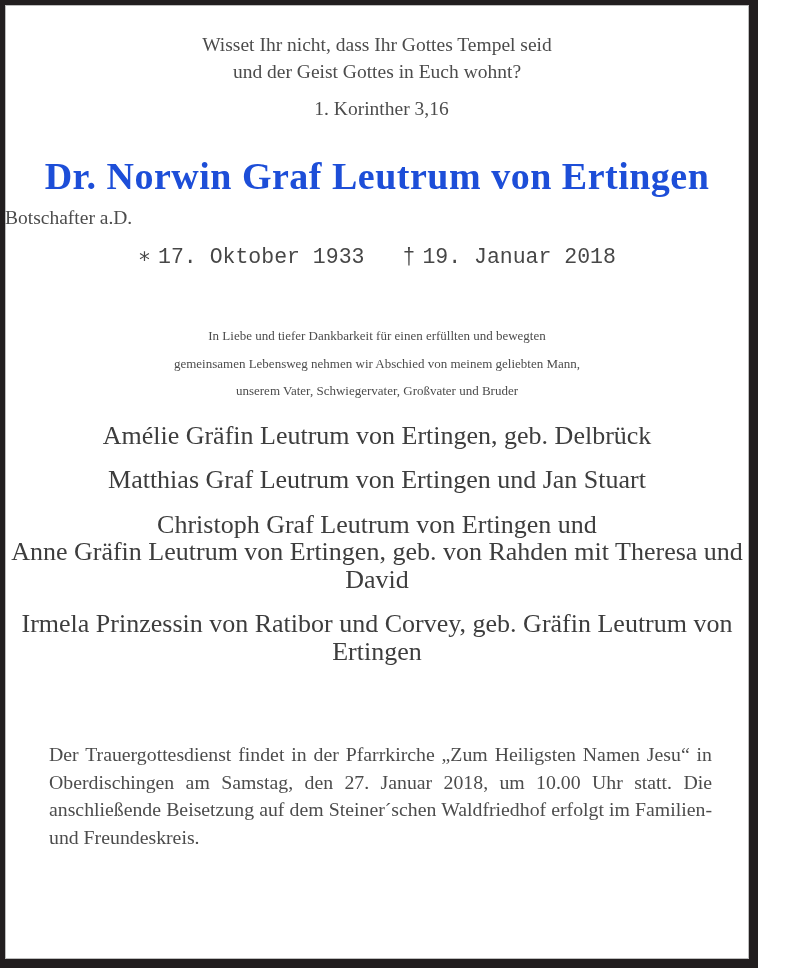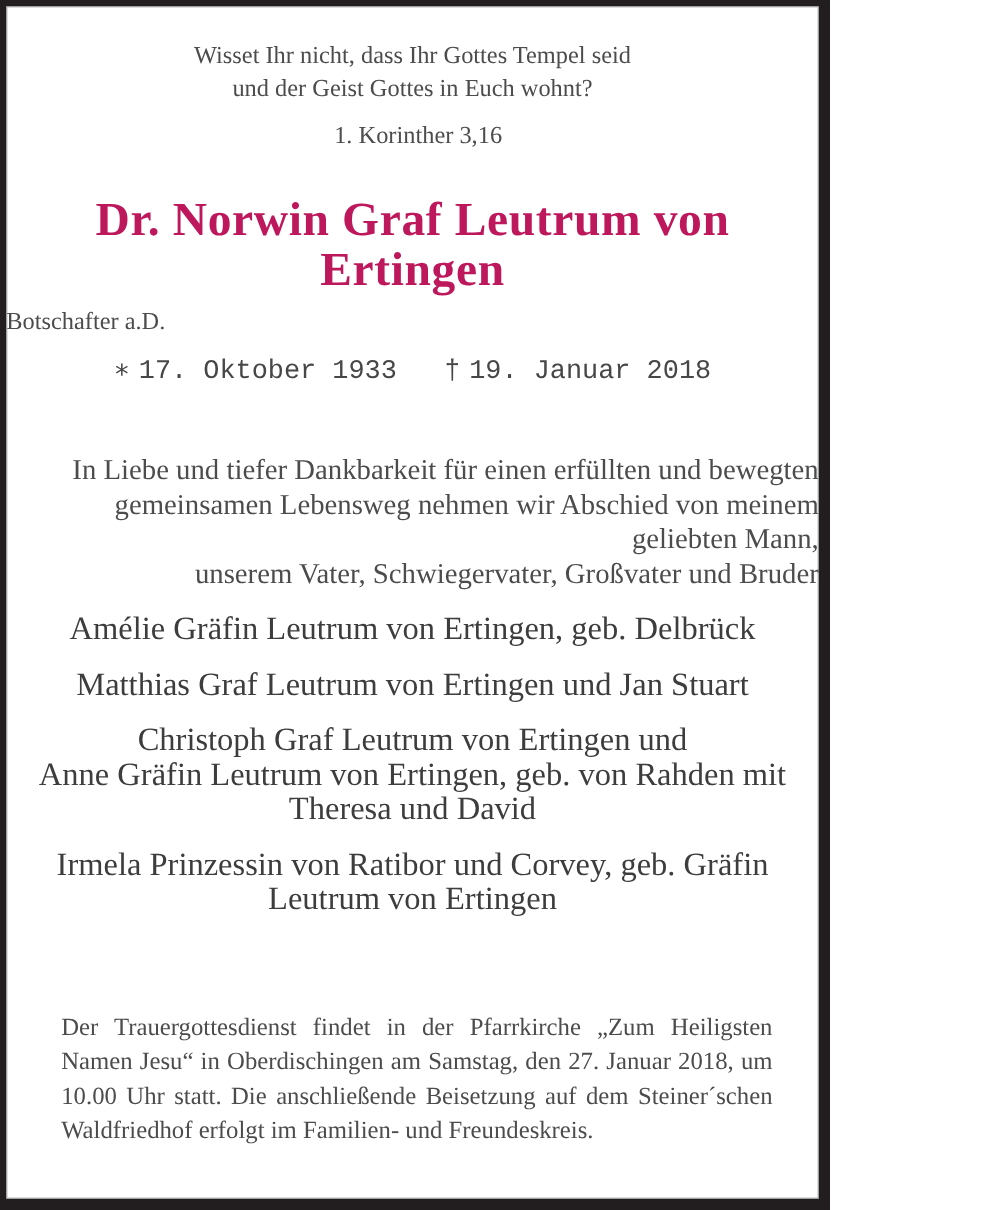--- a/index.html
+++ b/index.html
@@ -7,21 +7,21 @@
     padding: 0;
     background: #ffffff;
   }
   body {
     width: 800px;
     height: 968px;
     overflow: hidden;
   }
   .sheet {
     box-sizing: border-box;
-    width: 664px;
+    width: 758px;
     height: 968px;
     background: #ffffff;
     border-style: solid;
     border-color: #221e1f;
     border-width: 5px 9px 9px 5px;
     box-shadow: inset 0 0 0 1px #bdbdbd;
     overflow: hidden;
     font-family: "Liberation Serif", "DejaVu Serif", serif;
     color: #4c4c4c;
     padding-top: 26px;
@@ -42,43 +42,43 @@
     margin-top: 10px;
     padding-left: 9px;
   }
   .name {
     margin: 34px 0 0;
     text-align: center;
     font-size: 38px;
     line-height: 40px;
     font-weight: bold;
     letter-spacing: 0.5px;
-    color: #be185d;
+    color: #1d4ed8;
     font-family: "Liberation Serif", "DejaVu Serif", serif;
   }
   .role {
     text-align: left;
     font-size: 19.5px;
     line-height: 27px;
     margin-top: 8px;
   }
   .dates {
     text-align: center;
     font-size: 21.5px;
     line-height: 29px;
     margin-top: 12px;
     color: #474747;
     font-family: Liberation Mono, monospace;
   }
   .dates .birth { margin-right: 38px; }
   .dates .sym { margin-right: 7px; }
 
   .intro {
-    text-align: right;
-    font-size: 23px;
+    text-align: center;
+    font-size: 13px;
     line-height: 27.5px;
     white-space: pre-line;
     margin-top: 50px;
   }
   .mourners { margin-top: 12px; }
   .mourner {
     text-align: center;
     font-weight: normal;
     font-size: 26px;
     line-height: 27.5px;

